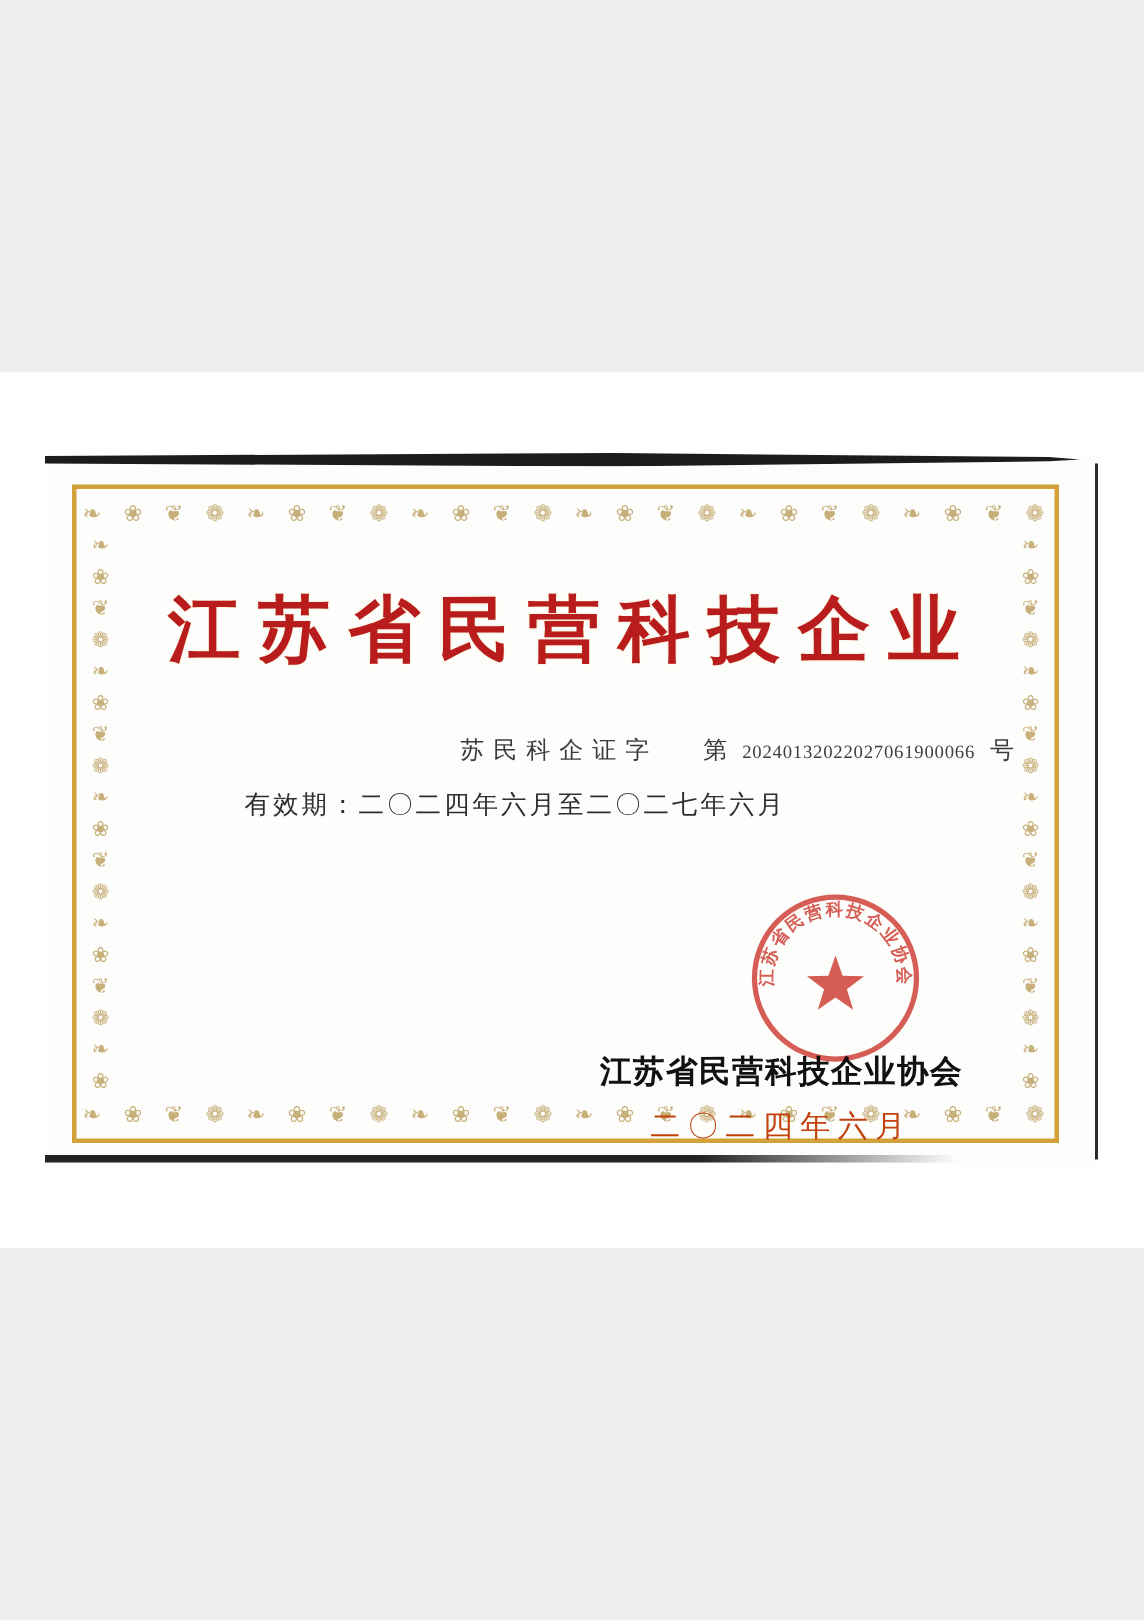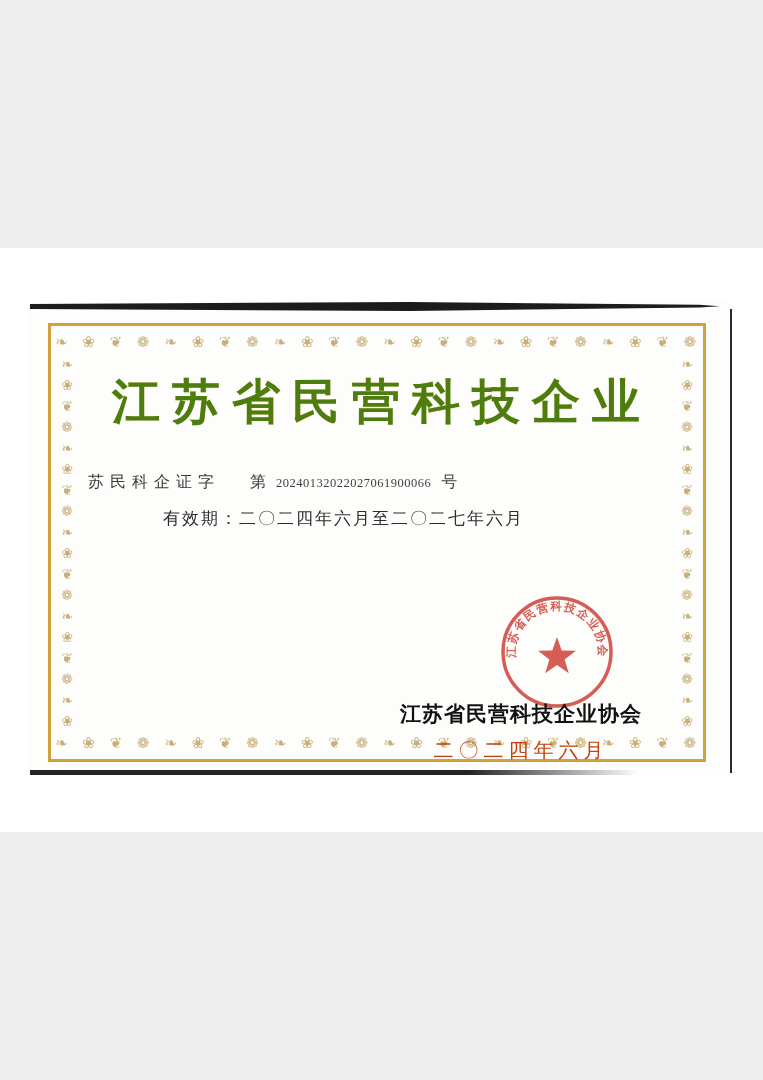--- a/index.html
+++ b/index.html
@@ -36,27 +36,27 @@
   .orn-h{left:4px;right:4px;height:26px;line-height:26px;font-size:15px;letter-spacing:5px;text-align:center;font-family:"DejaVu Sans",sans-serif;}
   .orn-top{top:3px;}
   .orn-bottom{bottom:3px;}
   .orn-v{top:30px;bottom:30px;width:24px;writing-mode:vertical-rl;text-orientation:upright;font-size:14px;letter-spacing:5px;text-align:center;font-family:"DejaVu Sans",sans-serif;line-height:24px;}
   .orn-left{left:4px;}
   .orn-right{right:4px;}
 
   .content{position:absolute;left:58px;right:56px;top:46px;bottom:40px;}
 
   .title{
-    margin-top:22px;text-align:center;
-    font-size:48px;font-weight:700;color:#4d7c0f;letter-spacing:12px;
+    margin-top:40px;text-align:center;
+    font-size:48px;font-weight:700;color:#b91c1c;letter-spacing:12px;
     text-shadow:0 0 1px rgba(226,165,29,.4);
     white-space:nowrap;
   }
   .cert-line{
-    margin-top:38px;text-align:left;color:#3a3a3a;font-size:16px;white-space:nowrap;
+    margin-top:38px;text-align:right;color:#3a3a3a;font-size:16px;white-space:nowrap;
   }
   .cert-prefix{letter-spacing:6px;margin-right:30px;}
   .cert-di{margin-right:10px;}
   .cert-number{font-size:12.5px;color:#3f3f3f;letter-spacing:.5px;margin-right:10px;}
   .company{
     margin-top:24px;margin-left:30px;font-size:14px;color:#4b4b4b;letter-spacing:1px;
     font-family:"Liberation Serif","DejaVu Serif",serif;
   }
   .body-text{
     margin-top:16px;margin-left:30px;width:552px;

